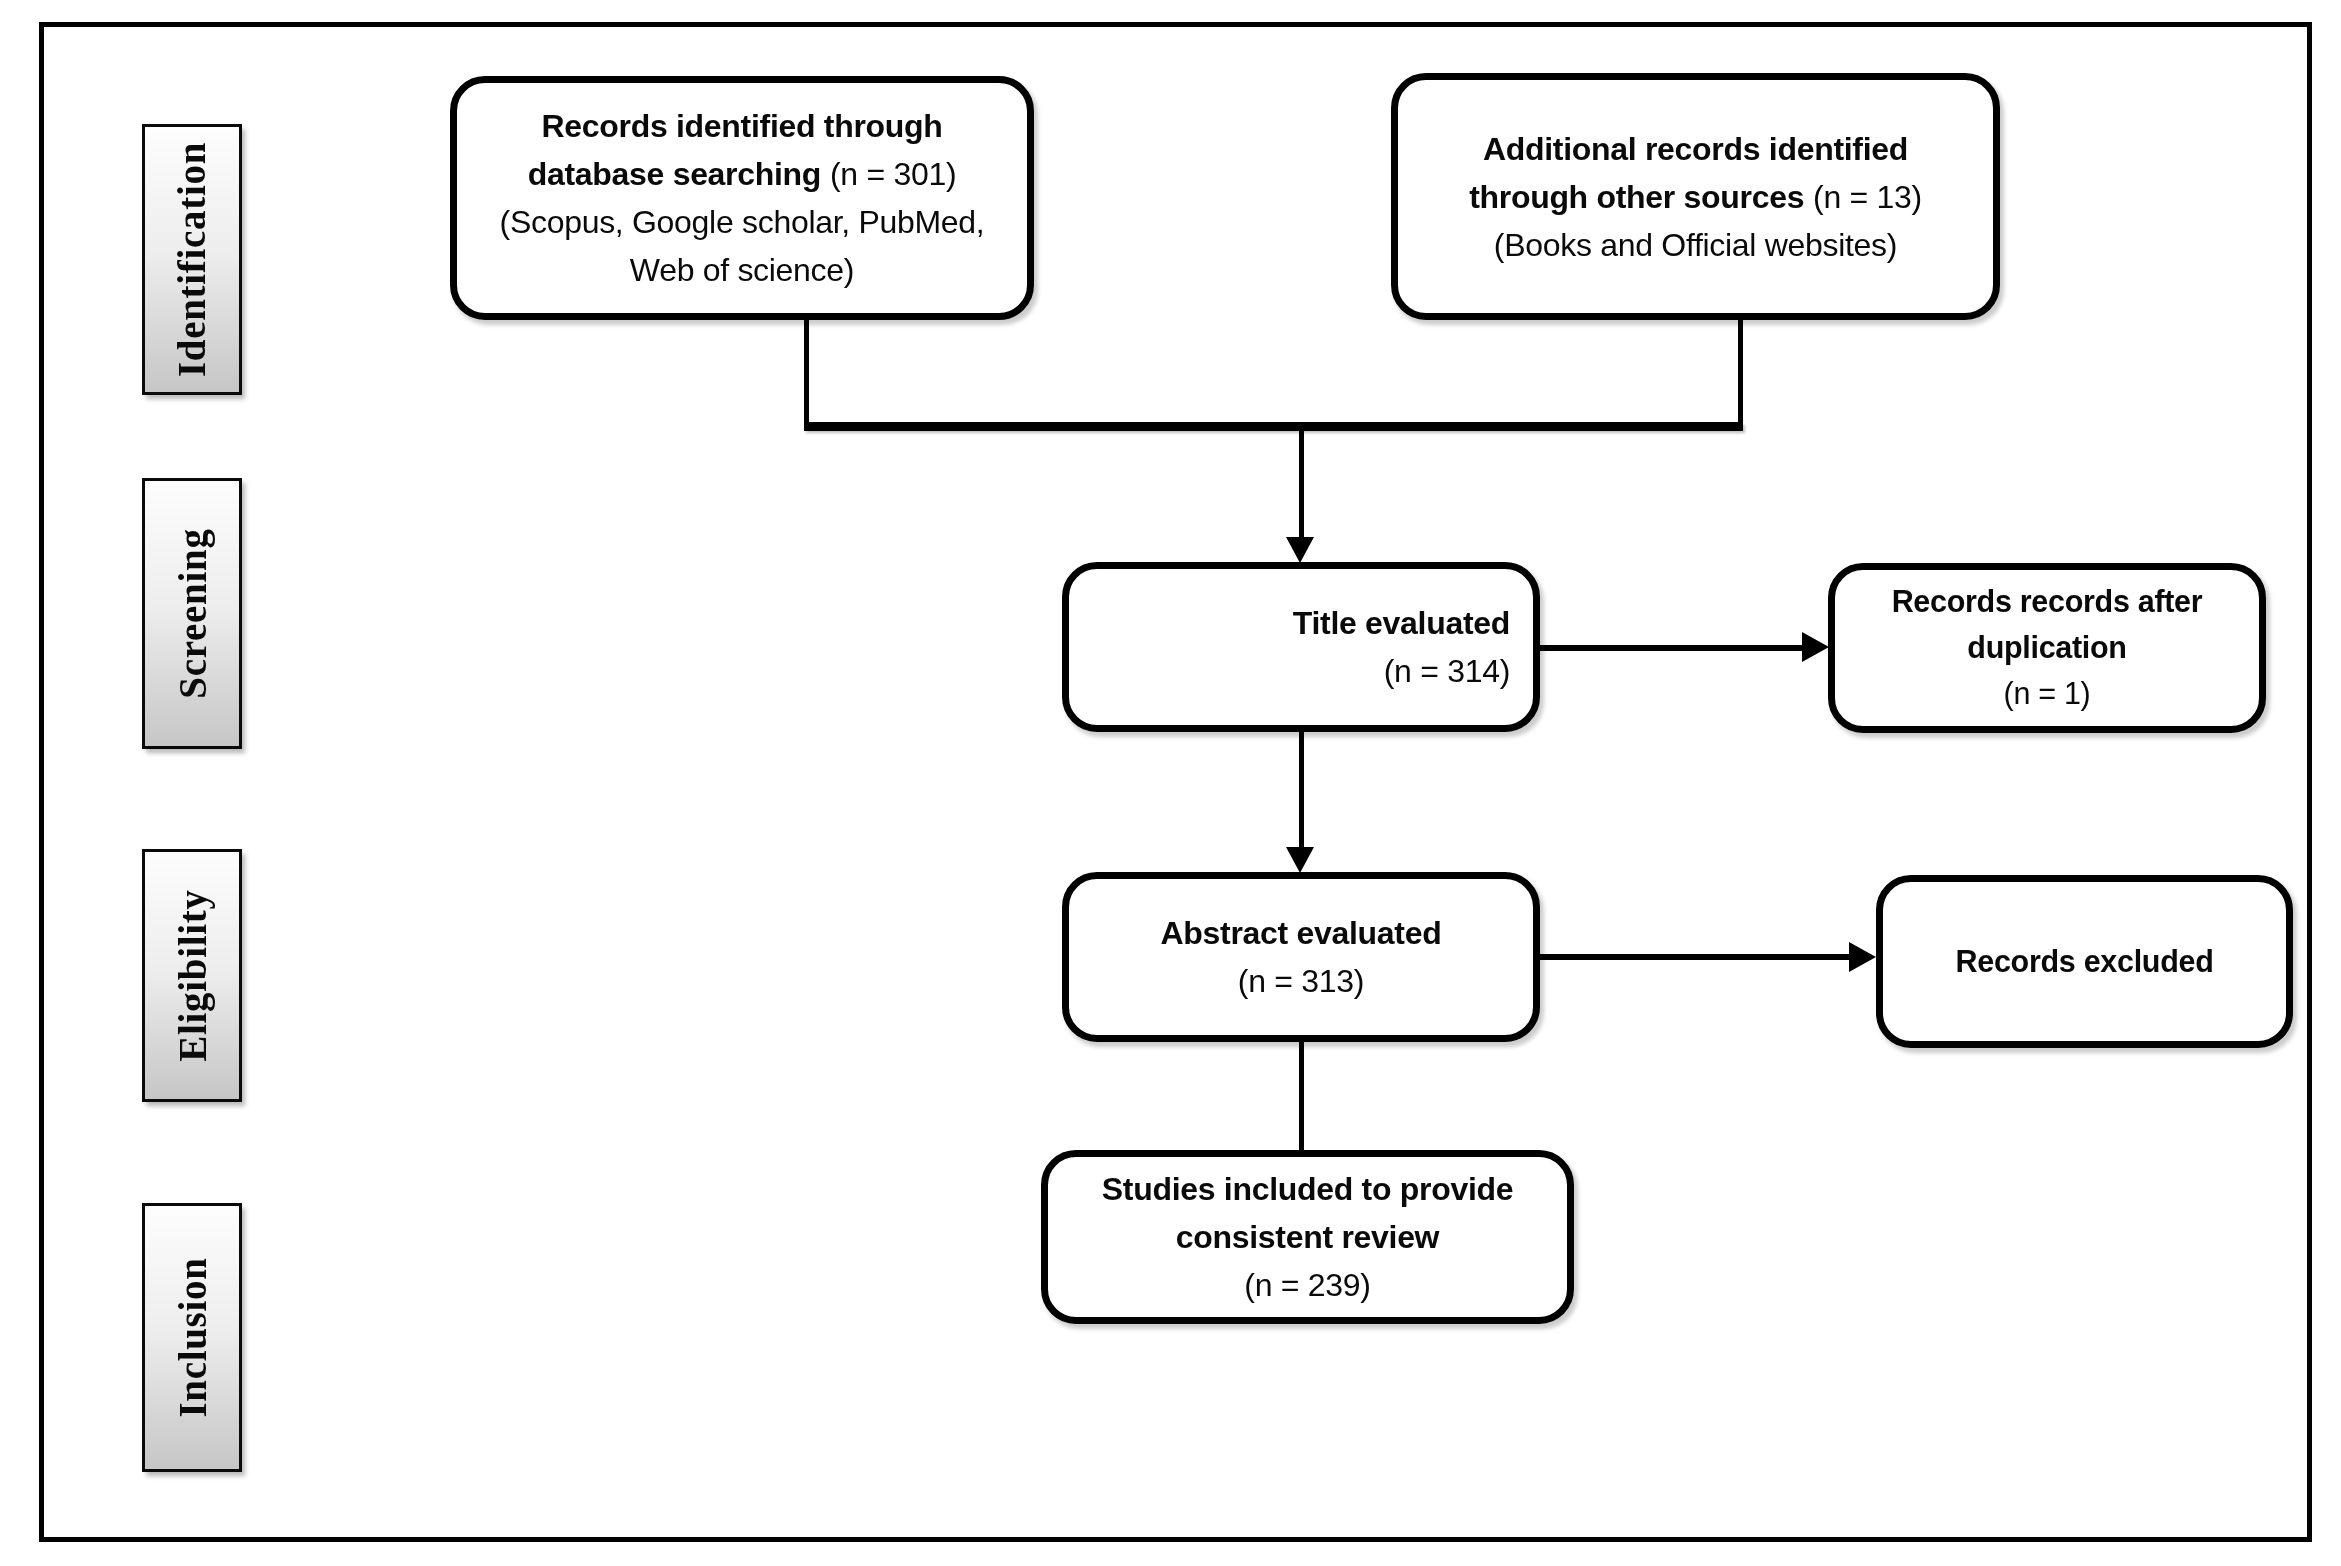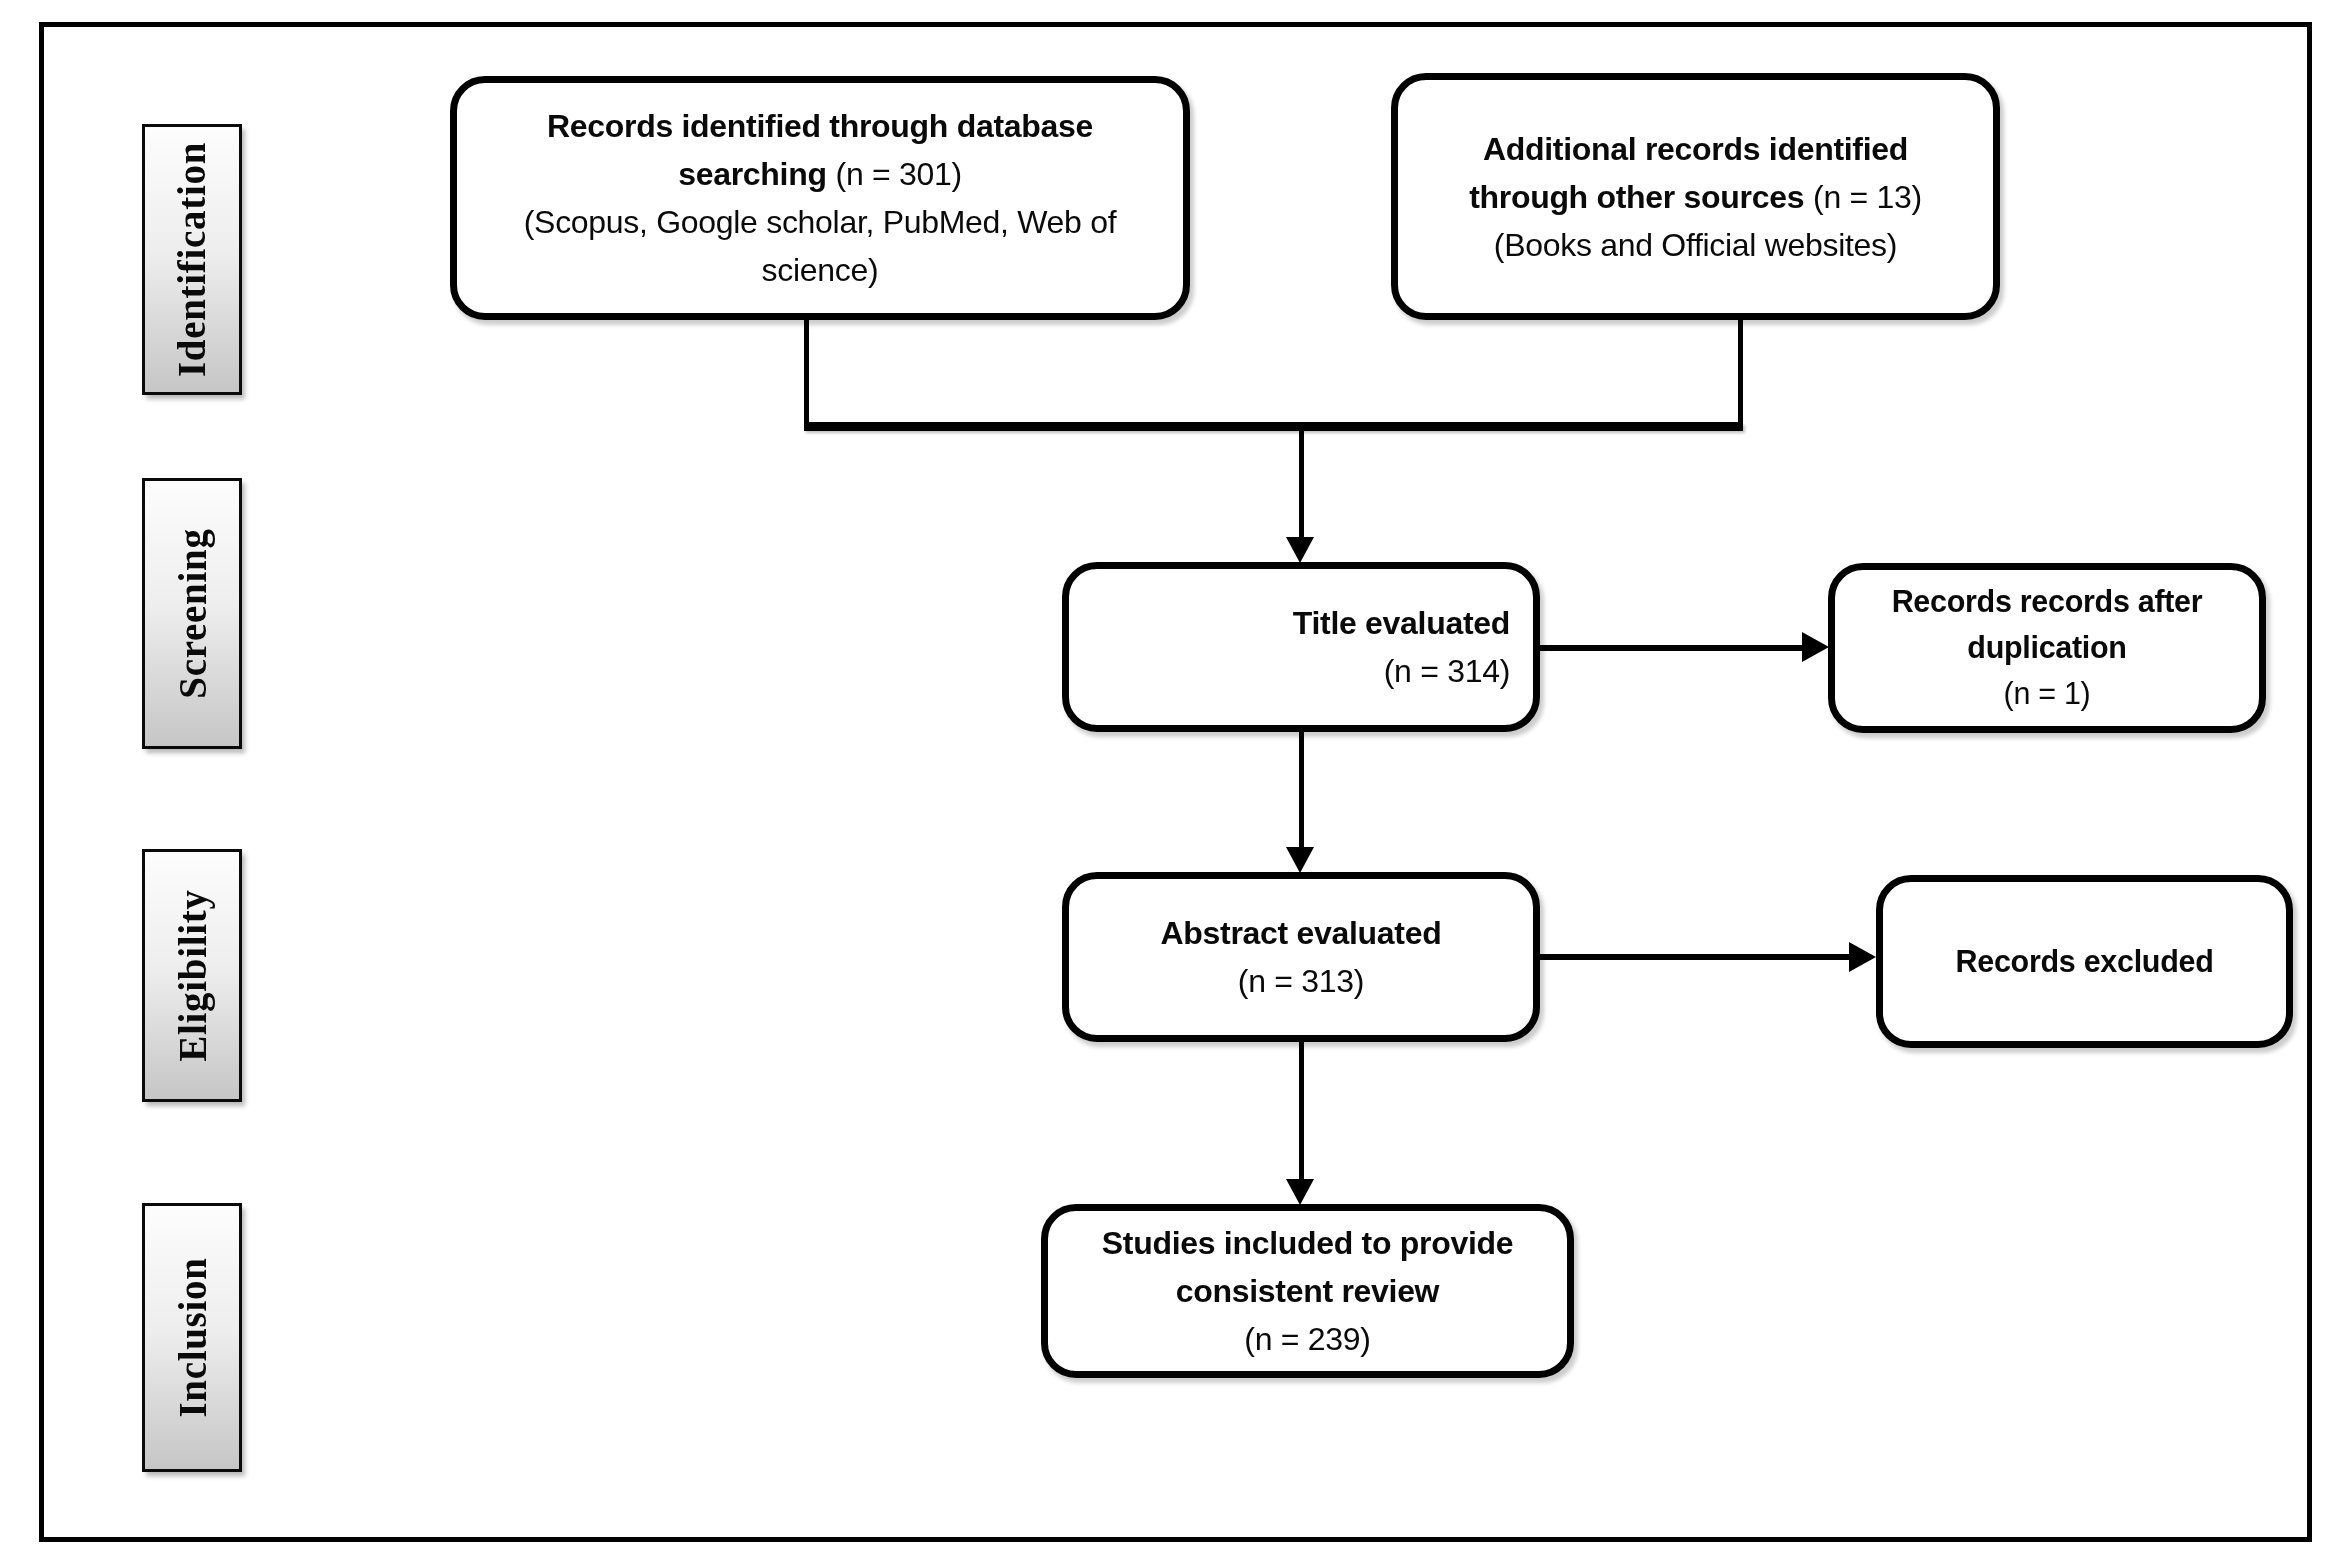--- a/index.html
+++ b/index.html
@@ -69,21 +69,21 @@
   <div class="stage" style="top:478px;height:271px;">
     <span class="vtext">Screening</span>
   </div>
   <div class="stage" style="top:849px;height:253px;">
     <span class="vtext">Eligibility</span>
   </div>
   <div class="stage" style="top:1203px;height:269px;">
     <span class="vtext">Inclusion</span>
   </div>
 
-  <div class="fbox" style="left:450px;top:76px;width:740px;height:244px;">
+  <div class="fbox" style="left:450px;top:76px;width:584px;height:244px;">
     <div class="para">
       <span class="t">Records identified through database searching</span>
       <span class="c">(n = 301)</span>
     </div>
     <div class="para c">(Scopus, Google scholar, PubMed, Web of science)</div>
   </div>
 
   <div class="fbox" style="left:1391px;top:73px;width:609px;height:247px;">
     <div class="para">
       <span class="t">Additional records identified through other sources</span>
@@ -123,19 +123,19 @@
   <div class="line" style="left:1539px;top:954px;width:316px;height:6.1px;"></div>
   <div class="head-right" style="left:1849px;top:942px;"></div>
 
   <div class="fbox" style="left:1876px;top:875px;width:417px;height:173px;font-size:30.5px;gap:39px;">
     <div class="para t">Records excluded</div>
   </div>
 
   <div class="line" style="left:1299px;top:1040px;width:4.7px;height:141px;"></div>
   <div class="head-down" style="left:1286px;top:1179px;"></div>
 
-  <div class="fbox" style="left:1041px;top:1204px;width:533px;height:174px;">
+  <div class="fbox" style="left:1041px;top:1150px;width:533px;height:174px;">
     <div class="para t">Studies included to provide consistent review</div>
     <div class="para c">(n = 239)</div>
   </div>
 
 </div>
 
 
 </body></html>

